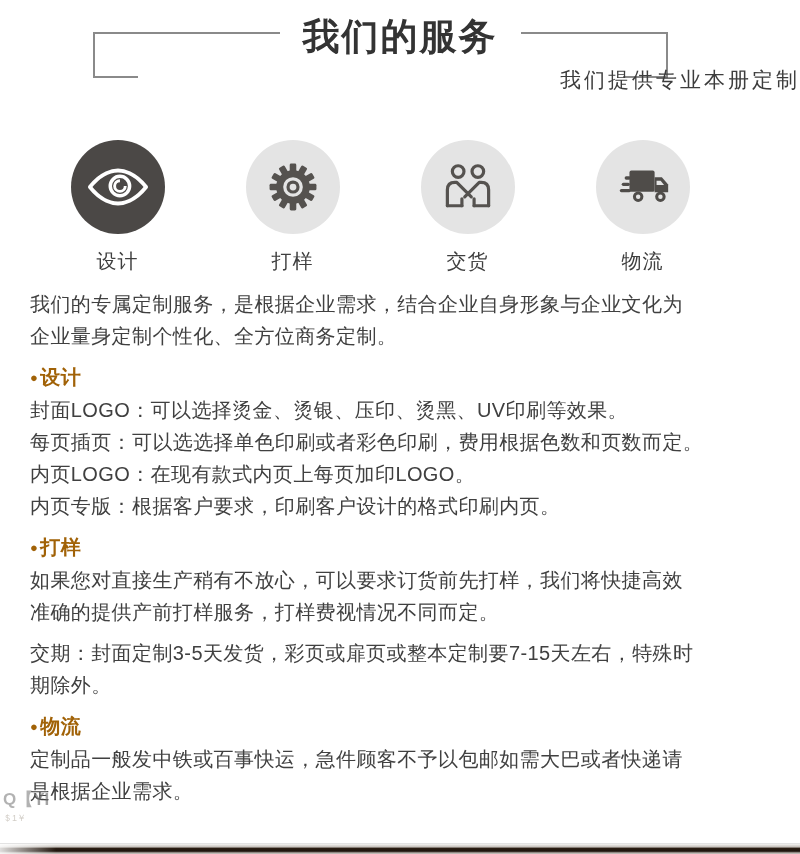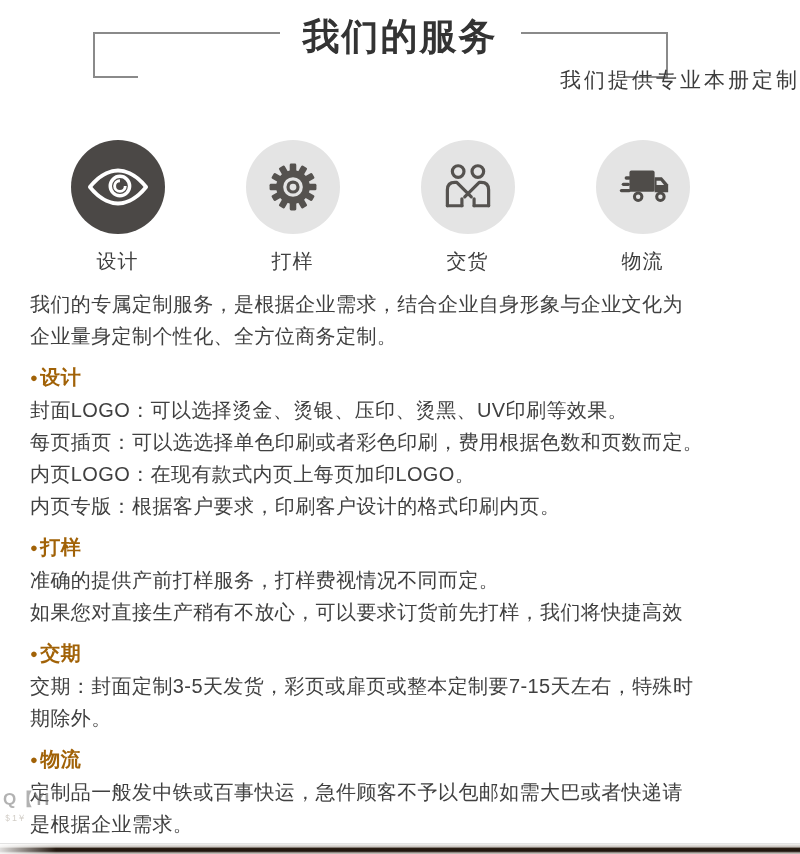--- a/index.html
+++ b/index.html
@@ -187,26 +187,25 @@
     <div class="sec">
       <div class="sec-head"><span class="bullet">●</span><span>设计</span></div>
       <div class="line">封面LOGO：可以选择烫金、烫银、压印、烫黑、UV印刷等效果。</div>
       <div class="line">每页插页：可以选选择单色印刷或者彩色印刷，费用根据色数和页数而定。</div>
       <div class="line">内页LOGO：在现有款式内页上每页加印LOGO。</div>
       <div class="line">内页专版：根据客户要求，印刷客户设计的格式印刷内页。</div>
     </div>
 
     <div class="sec">
       <div class="sec-head"><span class="bullet">●</span><span>打样</span></div>
+      <div class="line">如果您对直接生产稍有不放心，可以要求订货前先打样，我们将快捷高效</div>
       <div class="line">准确的提供产前打样服务，打样费视情况不同而定。</div>
-      <div class="line">如果您对直接生产稍有不放心，可以要求订货前先打样，我们将快捷高效</div>
-    </div>
-
-    <div class="sec">
-      <div class="sec-head"><span class="bullet">●</span><span>交期</span></div>
+    </div>
+
+    <div class="sec">
       <div class="line">交期：封面定制3-5天发货，彩页或扉页或整本定制要7-15天左右，特殊时</div>
       <div class="line">期除外。</div>
     </div>
 
     <div class="sec">
       <div class="sec-head"><span class="bullet">●</span><span>物流</span></div>
       <div class="line">定制品一般发中铁或百事快运，急件顾客不予以包邮如需大巴或者快递请</div>
       <div class="line">是根据企业需求。</div>
     </div>
 

